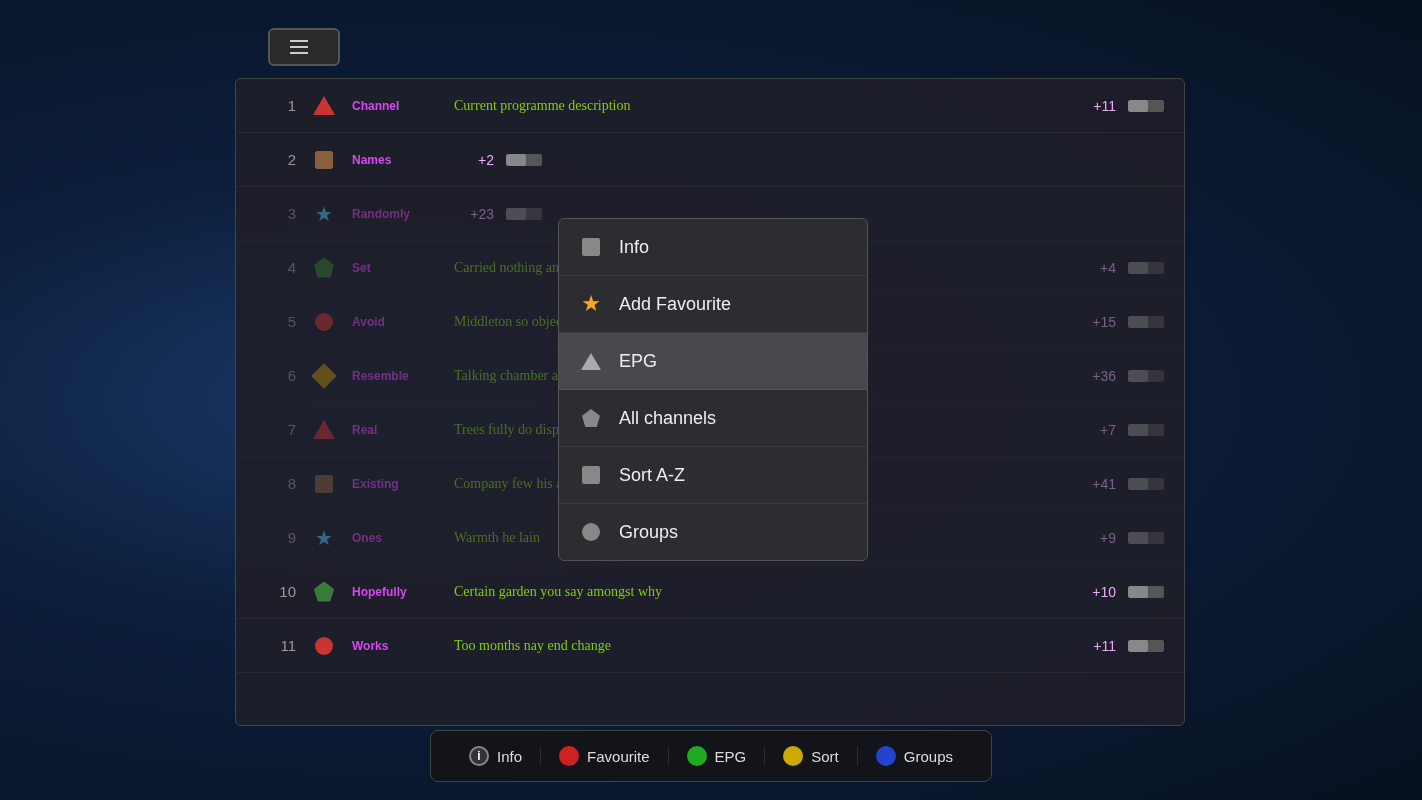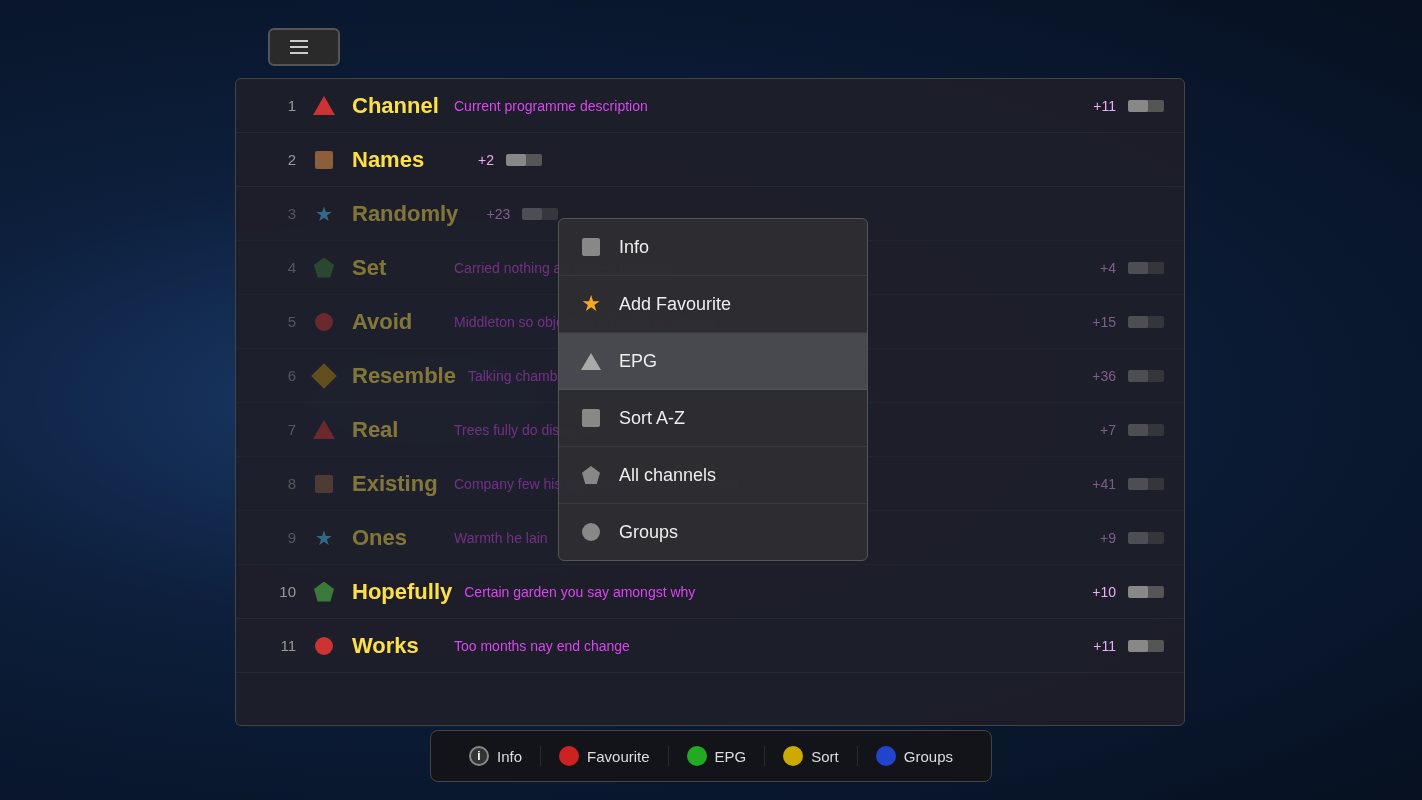--- a/index.html
+++ b/index.html
@@ -130,33 +130,34 @@
 
     .icon-diamond {
       width: 18px;
       height: 18px;
       background: #b8860b;
       transform: rotate(45deg);
     }
 
     .ch-name {
       font-weight: bold;
-      color: #fde047;
-      font-size: 22px;
+      color: #d946ef;
+      font-size: 12px;
       margin-right: 12px;
       min-width: 90px;
     }
 
     .ch-desc {
-      color: #d946ef;
+      color: #84cc16;
       font-size: 14px;
       flex: 1;
       white-space: nowrap;
       overflow: hidden;
       text-overflow: ellipsis;
+      font-family: Liberation Serif, serif;
     }
 
     .ch-plus {
       color: #f0abfc;
       font-size: 14px;
       margin-right: 12px;
       min-width: 40px;
       text-align: right;
     }
 
@@ -460,29 +461,29 @@
     <span>Add Favourite</span>
   </div>
     <div class="menu-item active">
     <div class="menu-icon">
         <div class="menu-icon-triangle"></div>
       </div>
     <span>EPG</span>
   </div>
     <div class="menu-item">
     <div class="menu-icon">
+        <div class="menu-icon-pentagon"></div>
+      </div>
+    <span>All channels</span>
+  </div>
+    <div class="menu-item">
+    <div class="menu-icon">
         <div class="menu-icon-square"></div>
       </div>
     <span>Sort A-Z</span>
-  </div>
-    <div class="menu-item">
-    <div class="menu-icon">
-        <div class="menu-icon-pentagon"></div>
-      </div>
-    <span>All channels</span>
   </div>
     <div class="menu-item">
     <div class="menu-icon">
         <div class="menu-icon-circle"></div>
       </div>
     <span>Groups</span>
   </div>
   </div>
 
 <div class="bottom-bar" id="bottom-bar">

